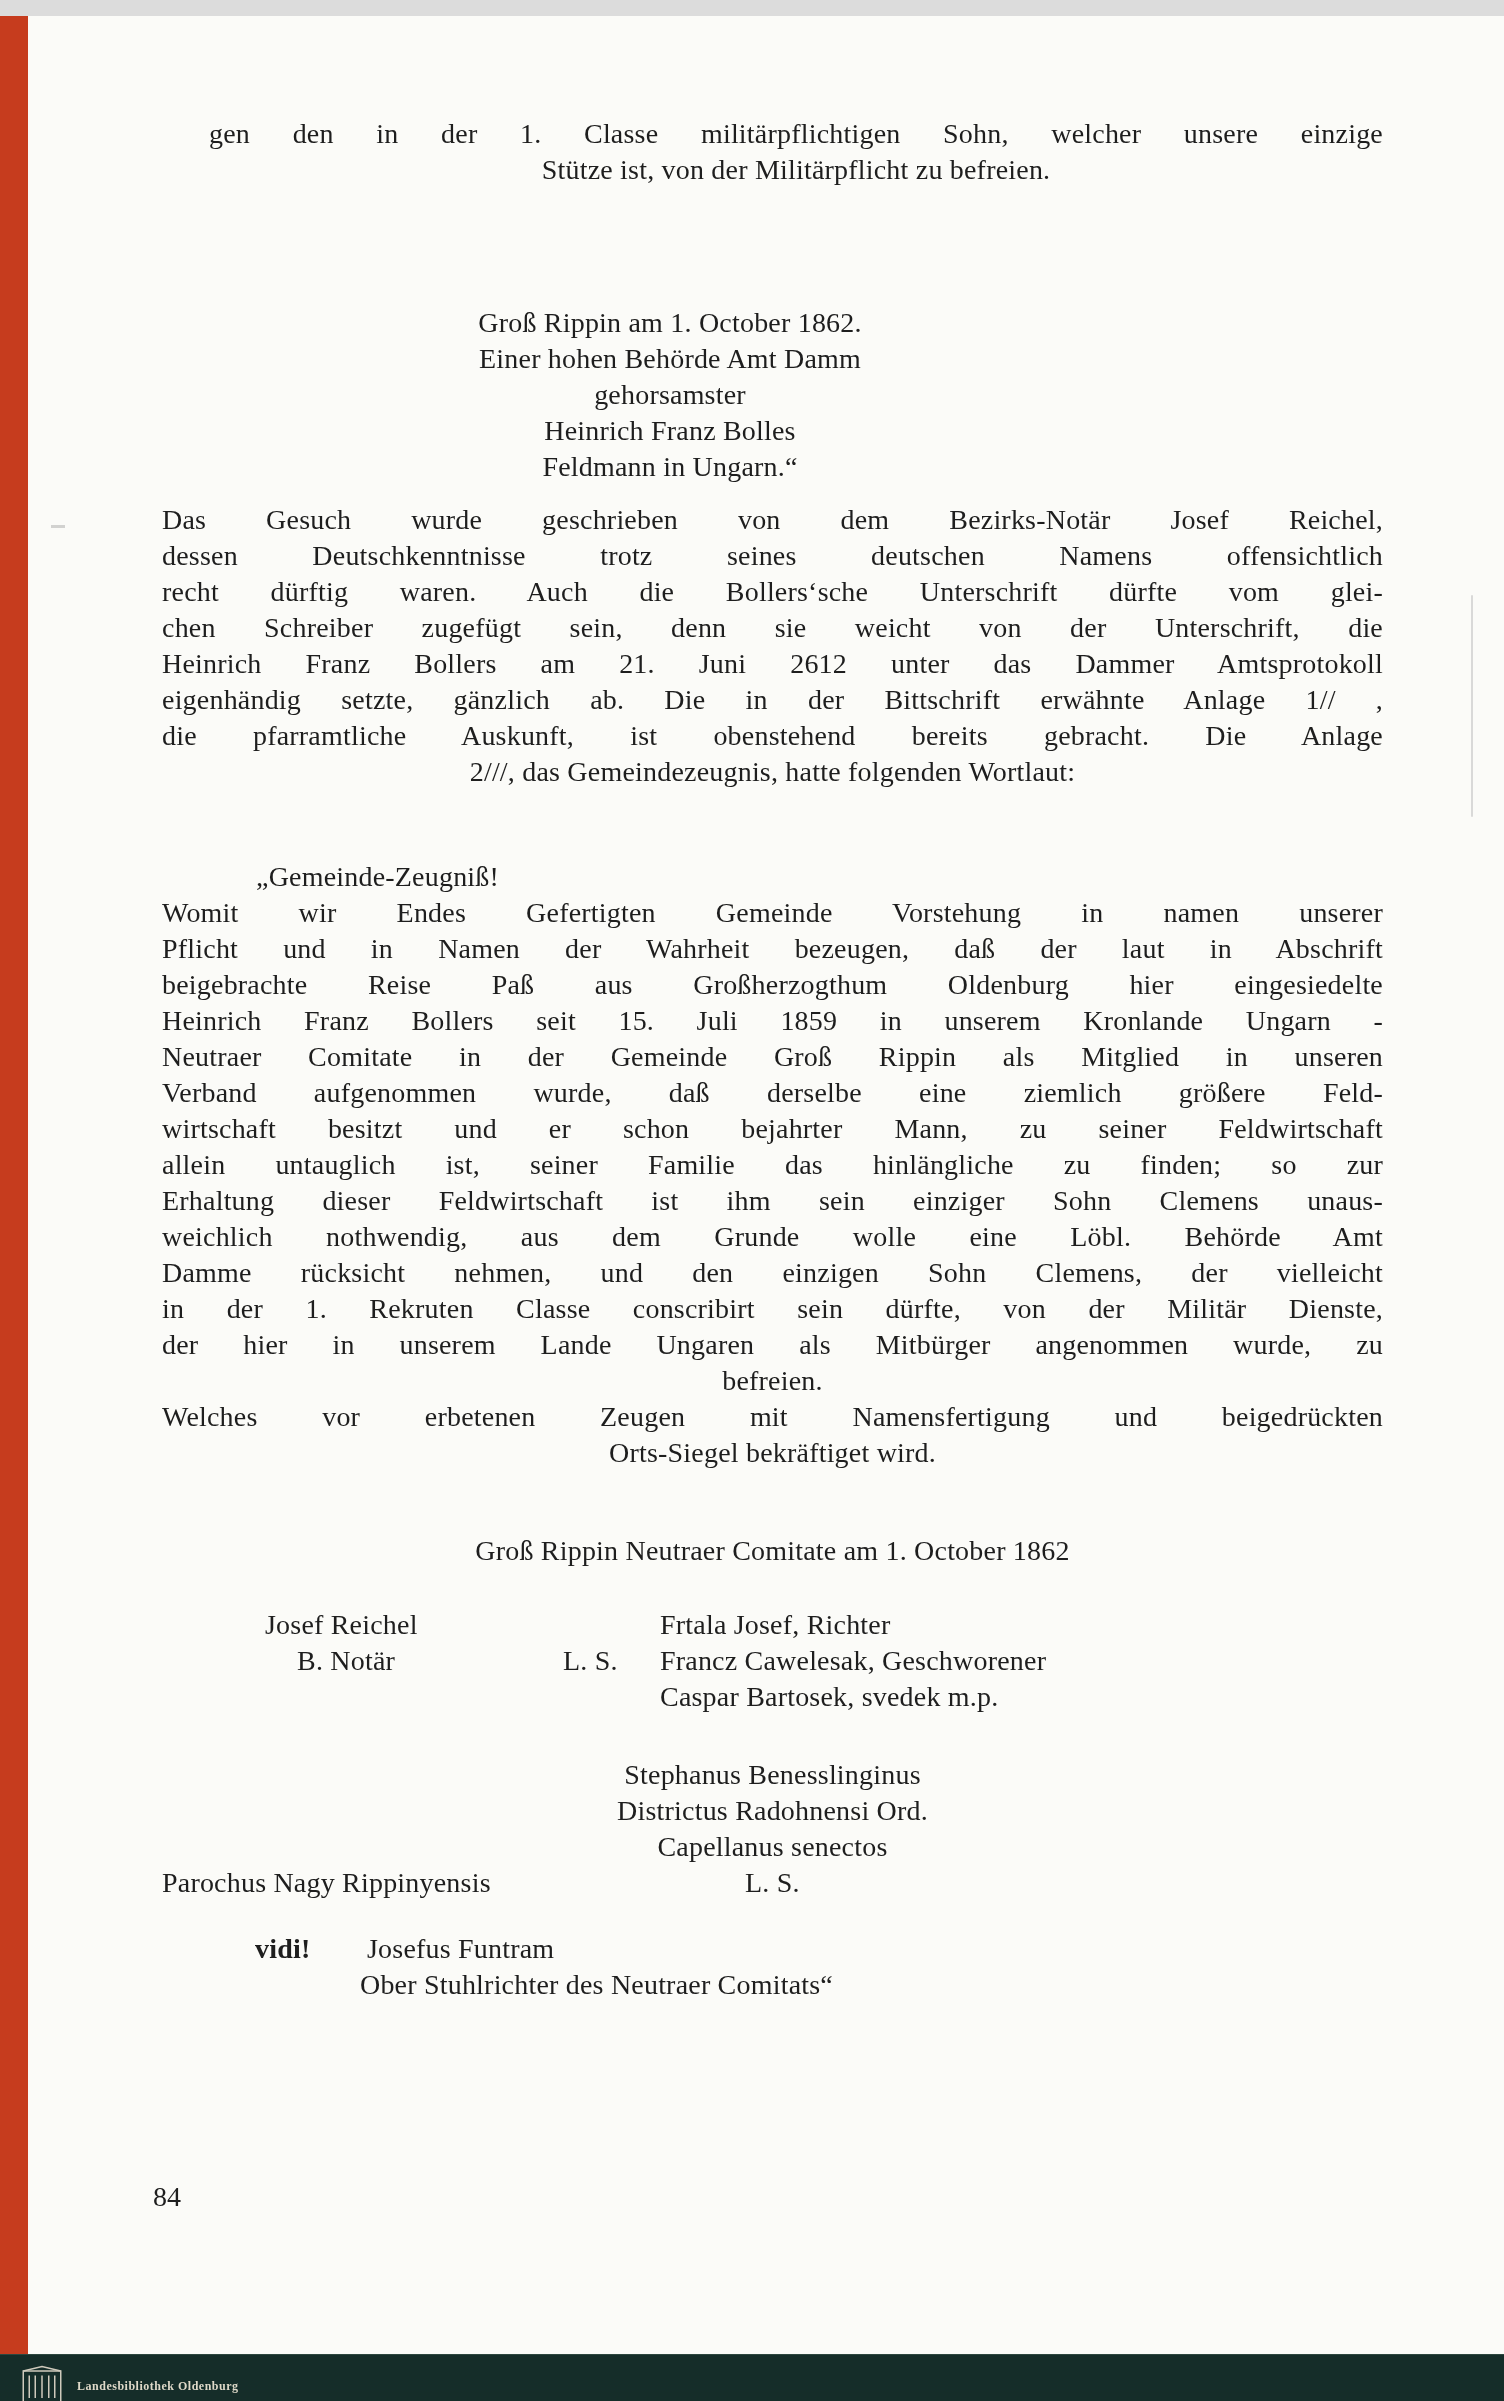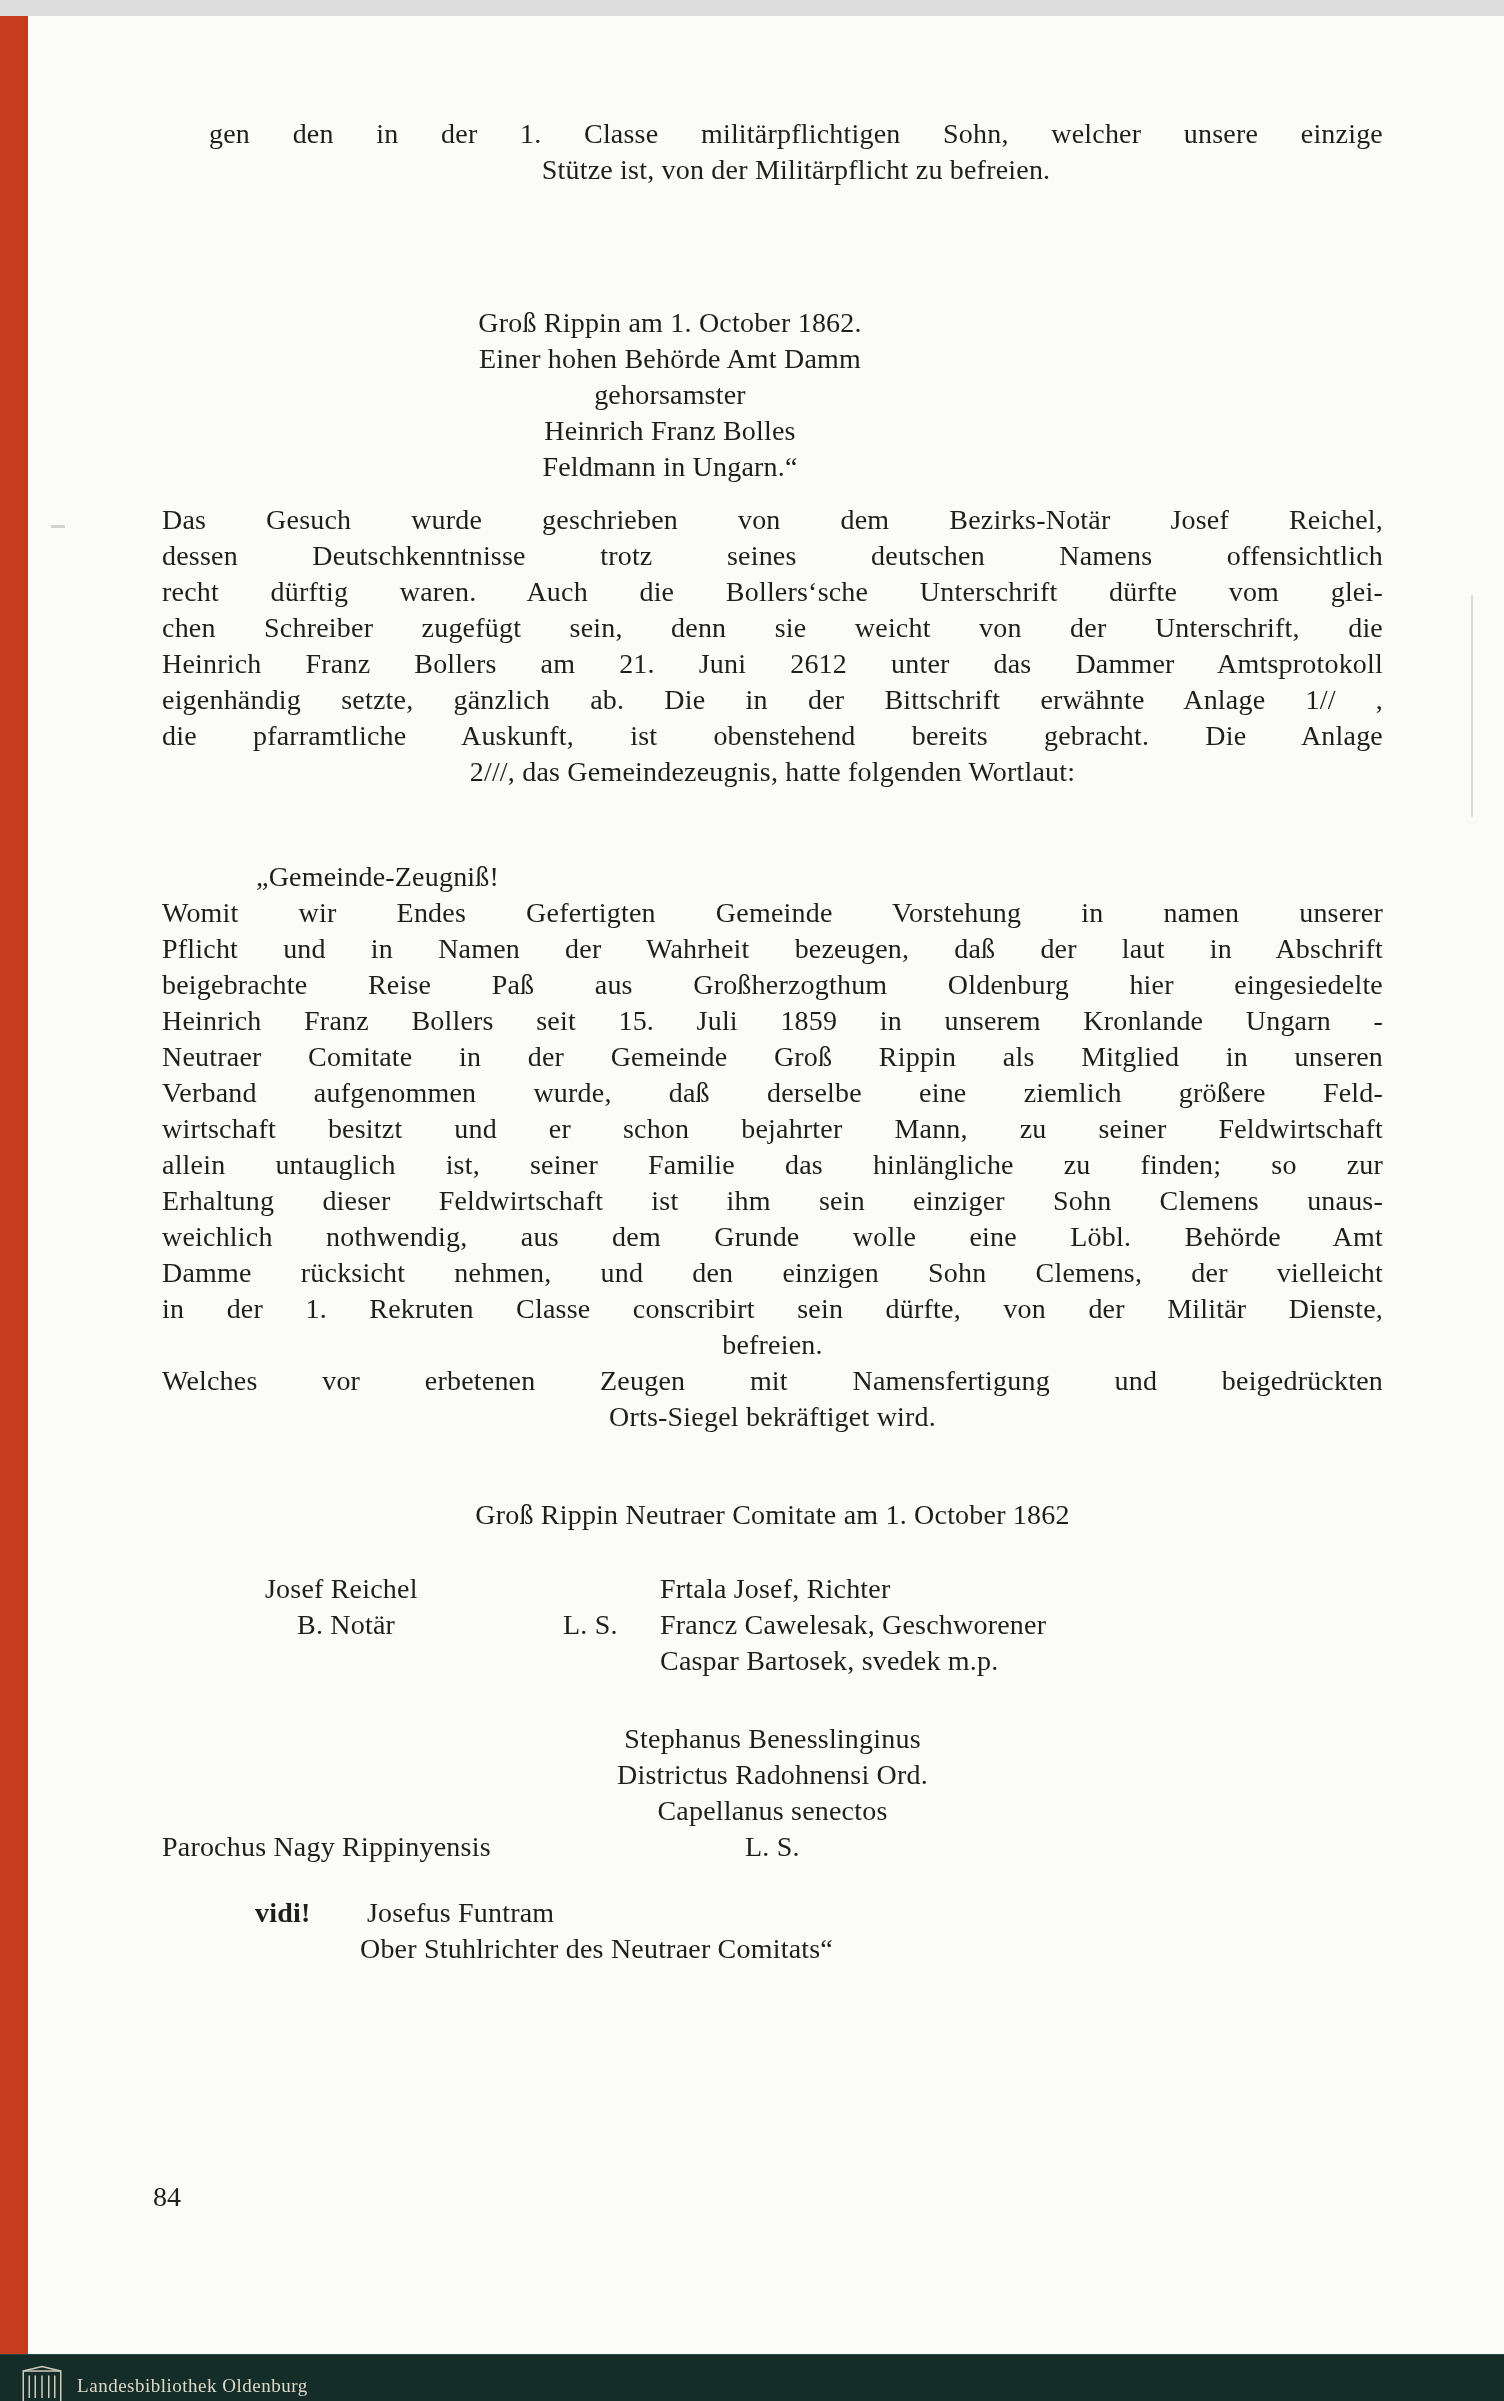--- a/index.html
+++ b/index.html
@@ -36,22 +36,23 @@
   .vidi-row{position:relative;height:36px;}
   .vidi-row span{position:absolute;top:0;white-space:nowrap;}
   .p123{left:93px;font-weight:bold;} .p272{left:205px;} .p263{left:198px;}
   .page-number{position:absolute;left:153px;top:2165px;font-family:"Liberation Serif","DejaVu Serif",serif;font-size:28px;color:#1e1e1e;}
   .footer-bar{
     position:absolute;left:0;bottom:0;width:100%;height:63px;
     background:#152d29;border-top:1.5px solid #2d473f;box-sizing:border-box;
     display:flex;align-items:center;gap:13.5px;padding-left:19.6px;
   }
   .footer-text{
-    color:#ded9c8;font-size:19px;letter-spacing:0.5px;
+    color:#ded9c8;font-size:12px;letter-spacing:0.5px;
     font-family:"Liberation Serif","DejaVu Serif",serif;
+    font-weight:bold;
   }
   .crest{flex:0 0 auto;}
 </style>
 </head>
 <body>
 
 <div class="page">
 
   <div class="stripe"></div>
   <div class="artifact-v"></div>
@@ -91,20 +92,21 @@
       <div class="jl">beigebrachte Reise Paß aus Großherzogthum Oldenburg hier eingesiedelte</div>
       <div class="jl">Heinrich Franz Bollers seit 15. Juli 1859 in unserem Kronlande Ungarn -</div>
       <div class="jl">Neutraer Comitate in der Gemeinde Groß Rippin als Mitglied in unseren</div>
       <div class="jl">Verband aufgenommen wurde, daß derselbe eine ziemlich größere Feld-</div>
       <div class="jl">wirtschaft besitzt und er schon bejahrter Mann, zu seiner Feldwirtschaft</div>
       <div class="jl">allein untauglich ist, seiner Familie das hinlängliche zu finden; so zur</div>
       <div class="jl">Erhaltung dieser Feldwirtschaft ist ihm sein einziger Sohn Clemens unaus-</div>
       <div class="jl">weichlich nothwendig, aus dem Grunde wolle eine Löbl. Behörde Amt</div>
       <div class="jl">Damme rücksicht nehmen, und den einzigen Sohn Clemens, der vielleicht</div>
       <div class="jl">in der 1. Rekruten Classe conscribirt sein dürfte, von der Militär Dienste,</div>
+      <div class="jl">der hier in unserem Lande Ungaren als Mitbürger angenommen wurde, zu</div>
       <div class="plain">befreien.</div>
     </div>
 
     <div class="zclosing">
       <div class="jl">Welches vor erbetenen Zeugen mit Namensfertigung und beigedrückten</div>
       <div class="plain">Orts-Siegel bekräftiget wird.</div>
     </div>
 
     <div class="place-date">Groß Rippin Neutraer Comitate am 1. October 1862</div>
 

